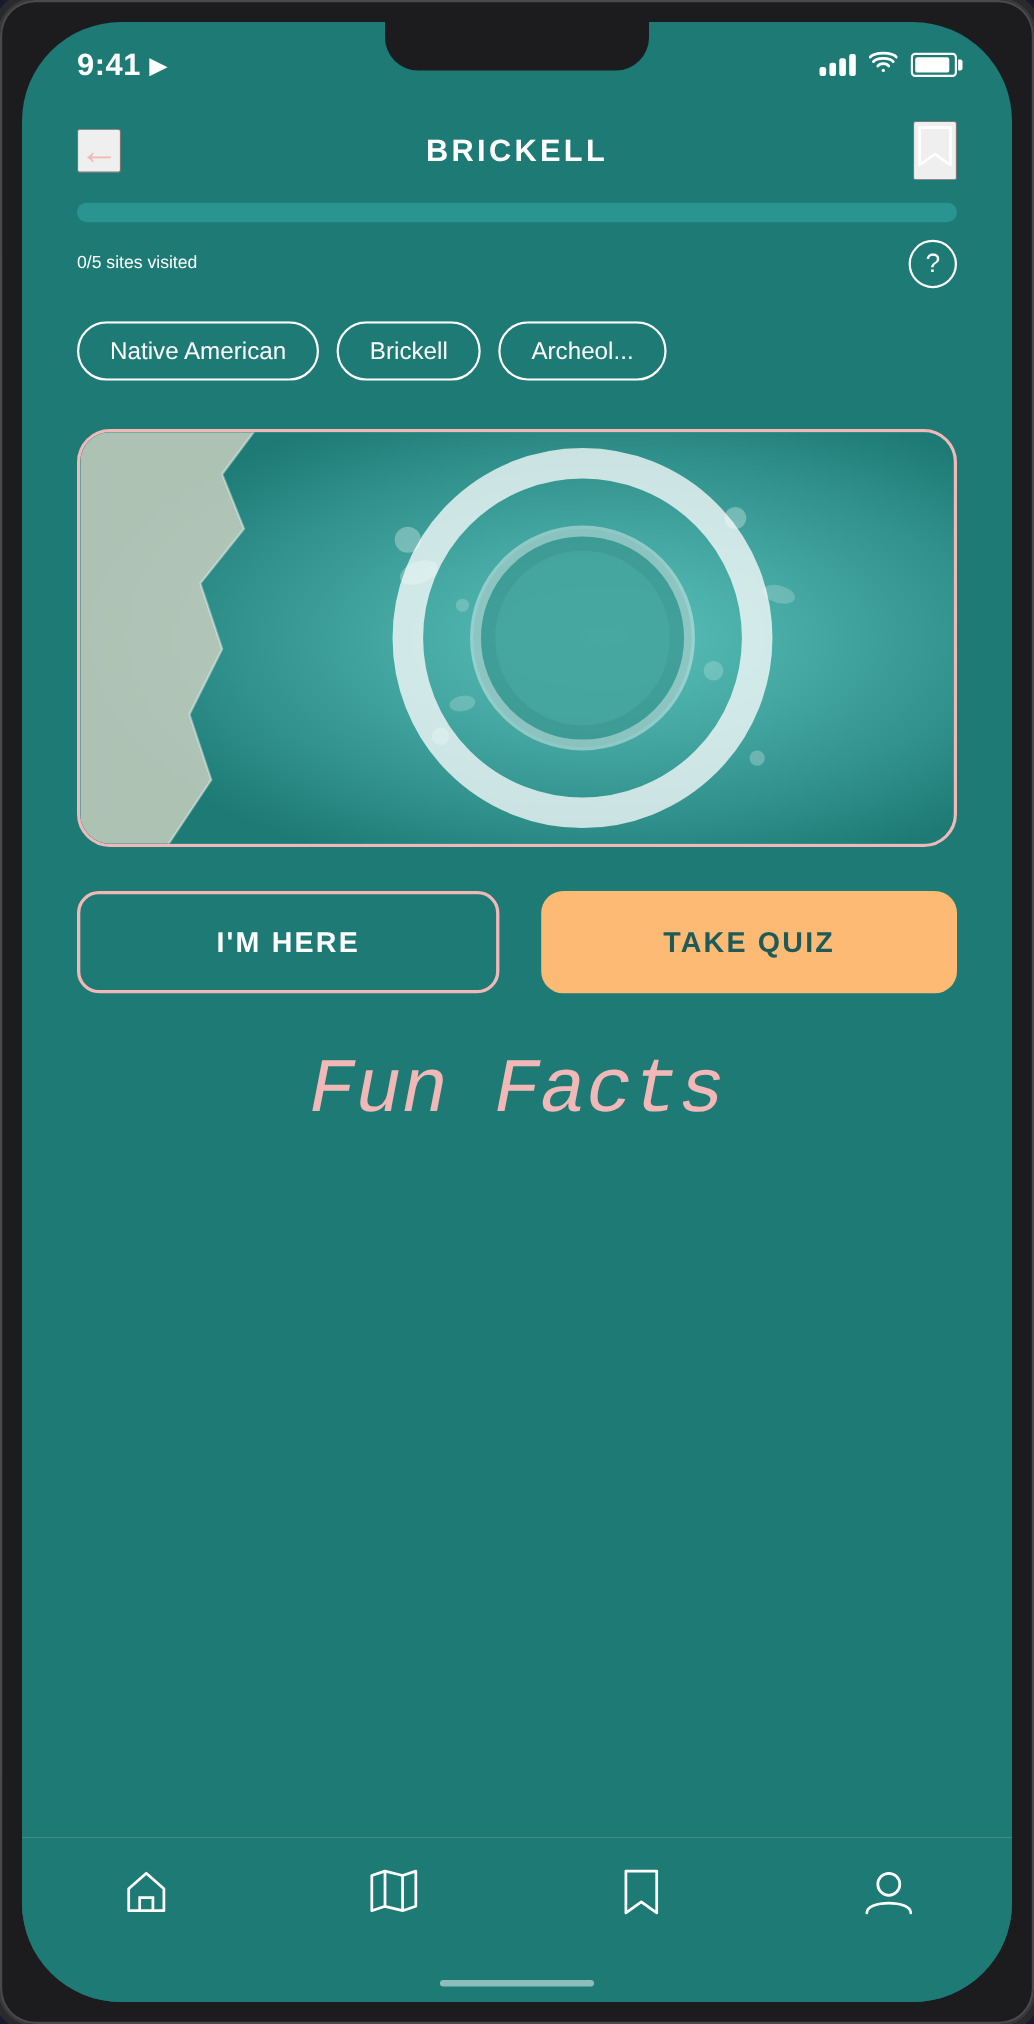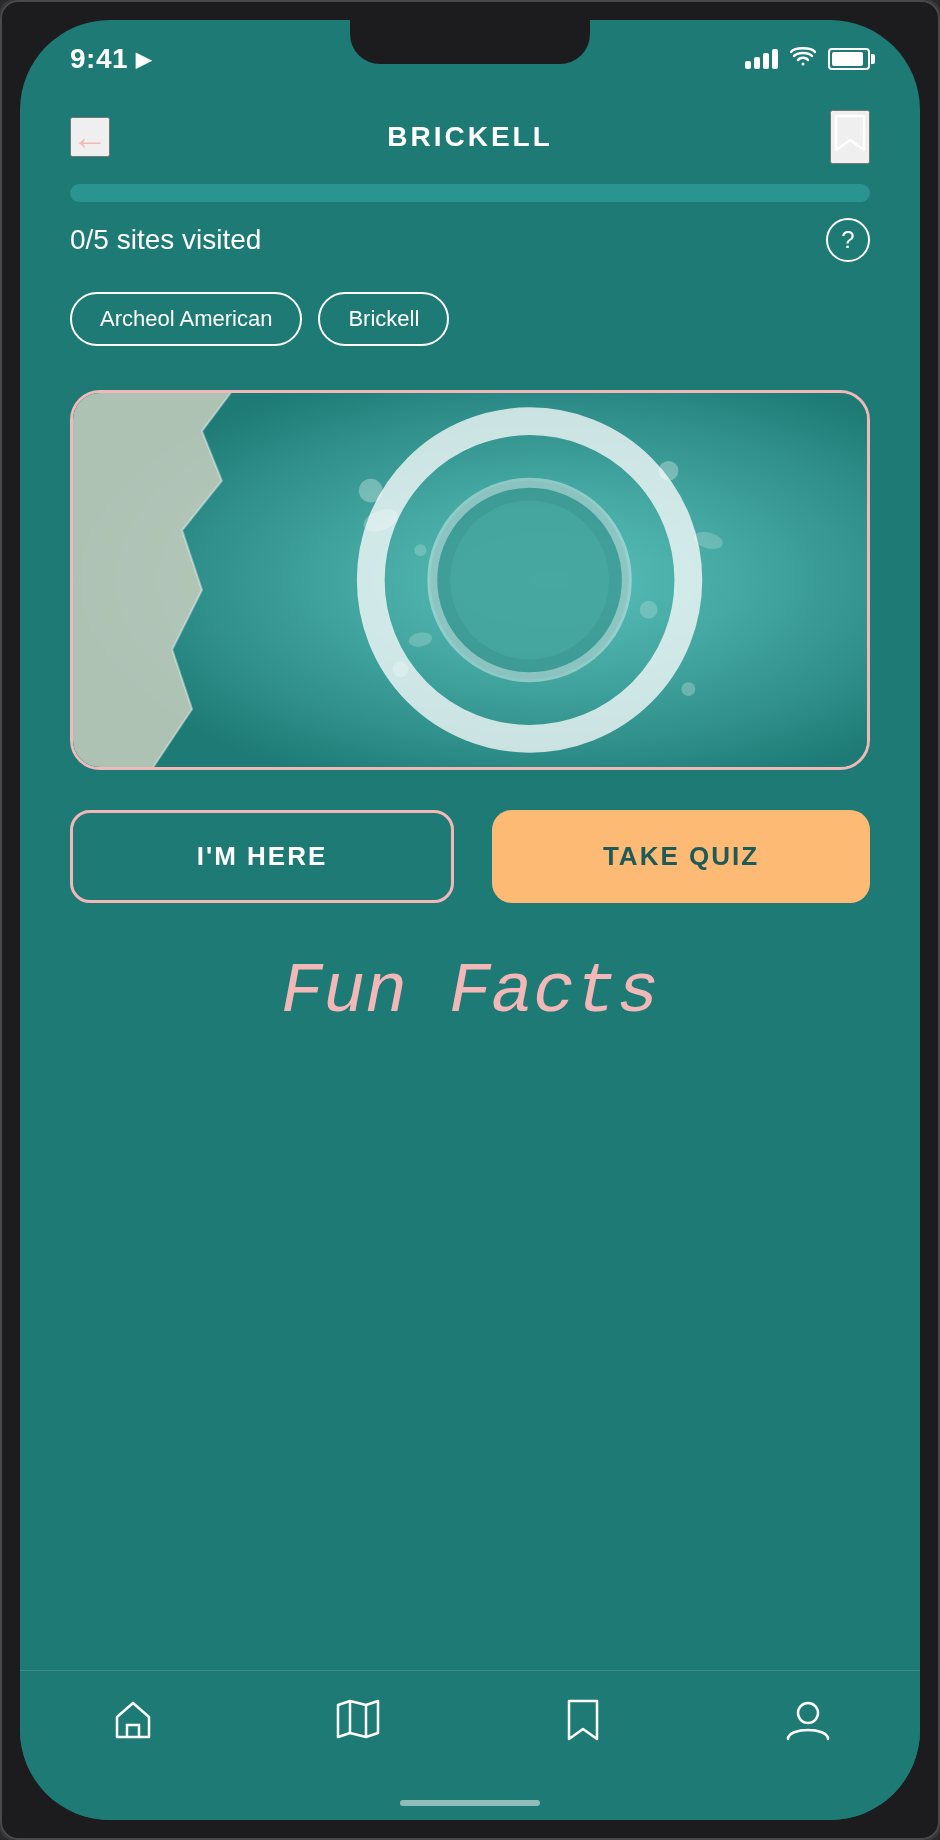--- a/index.html
+++ b/index.html
@@ -9,21 +9,21 @@
       justify-content: center;
       align-items: center;
       min-height: 100vh;
       font-family: -apple-system, BlinkMacSystemFont, 'Helvetica Neue', sans-serif;
     }
 
     .phone-frame {
       width: 940px;
       height: 1840px;
       background: #1c1c1e;
-      border-radius: 18px;
+      border-radius: 32px;
       position: relative;
       box-shadow: 0 0 0 2px #3a3a3c, 0 0 0 8px #2a2a2c, inset 0 0 0 2px #4a4a4c;
       overflow: hidden;
     }
 
     
     .phone-frame::before {
       content: '';
       position: absolute;
       left: -14px;
@@ -212,21 +212,21 @@
 
     .progress-info {
       display: flex;
       justify-content: space-between;
       align-items: center;
       margin-bottom: 30px;
     }
 
     .progress-text {
       color: white;
-      font-size: 28px;
+      font-size: 16px;
     }
 
     .help-btn {
       width: 44px;
       height: 44px;
       border: 2px solid white;
       border-radius: 50%;
       display: flex;
       align-items: center;
       justify-content: center;
@@ -429,24 +429,27 @@
           <span class="progress-text">0/5 sites visited</span>
           <div class="help-btn">?</div>
         </div>
       </div>
 
       <div class="content">
 
 
         <div class="tags-container">
           <div class="tag">
-            <span>Archeol American</span>
+            <span>Native American</span>
           </div>
           <div class="tag">
             <span>Brickell</span>
+          </div>
+          <div class="tag">
+            <span>Archeol...</span>
           </div>
         </div>
 
         <div class="image-card">
           <div class="image-placeholder">
             
             <svg width="100%" height="100%" viewBox="0 0 800 380" xmlns="http://www.w3.org/2000/svg" preserveAspectRatio="xMidYMid slice">
 
               <rect width="800" height="380" fill="#4aaba6"></rect>
 

